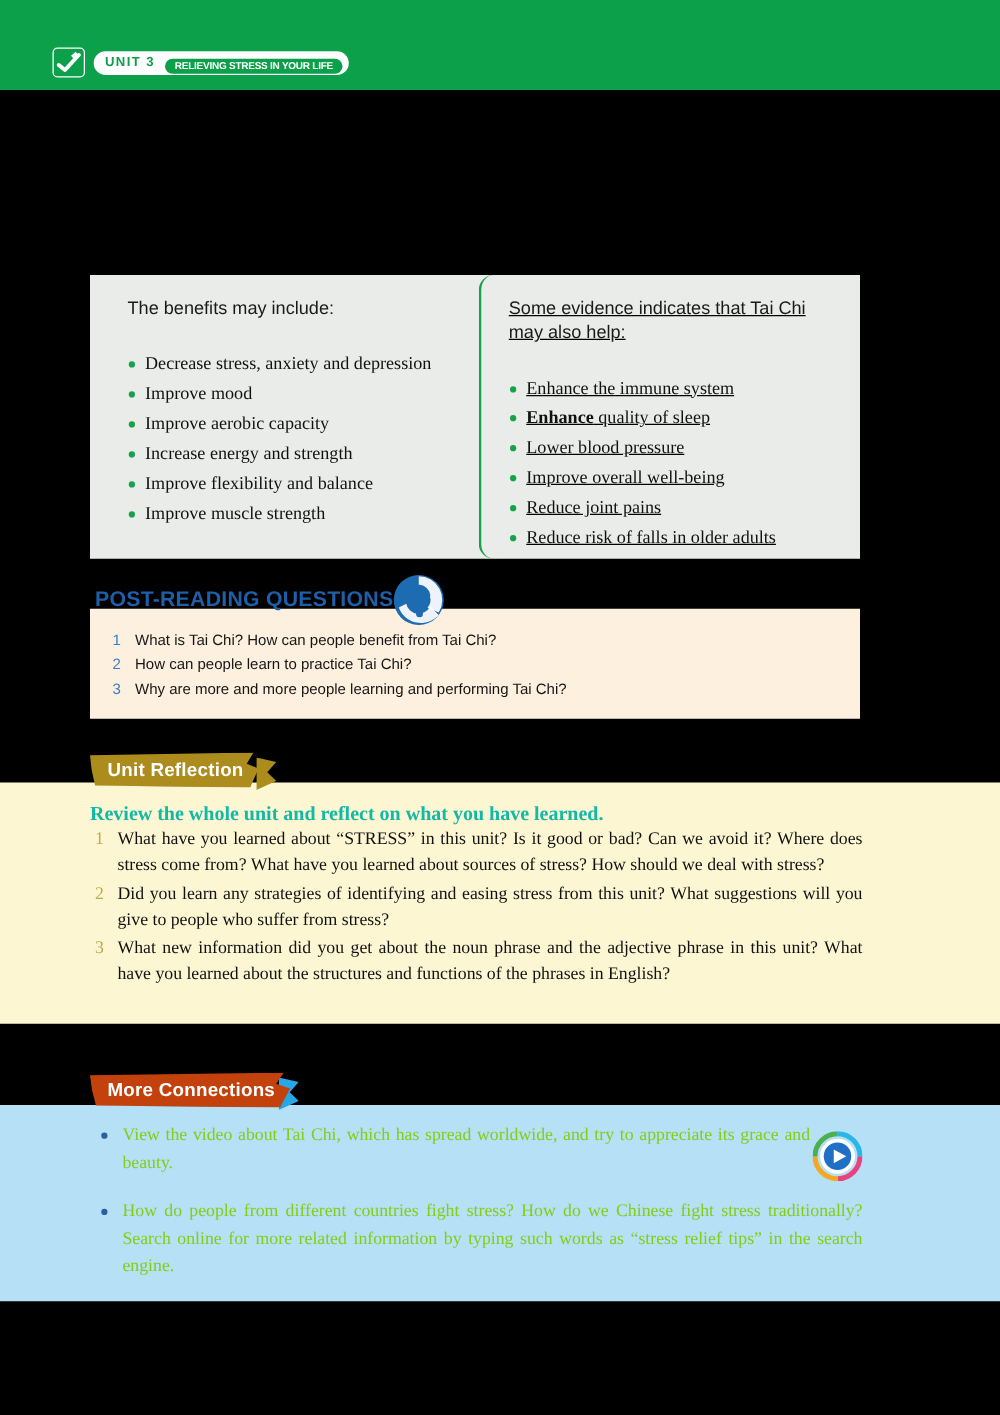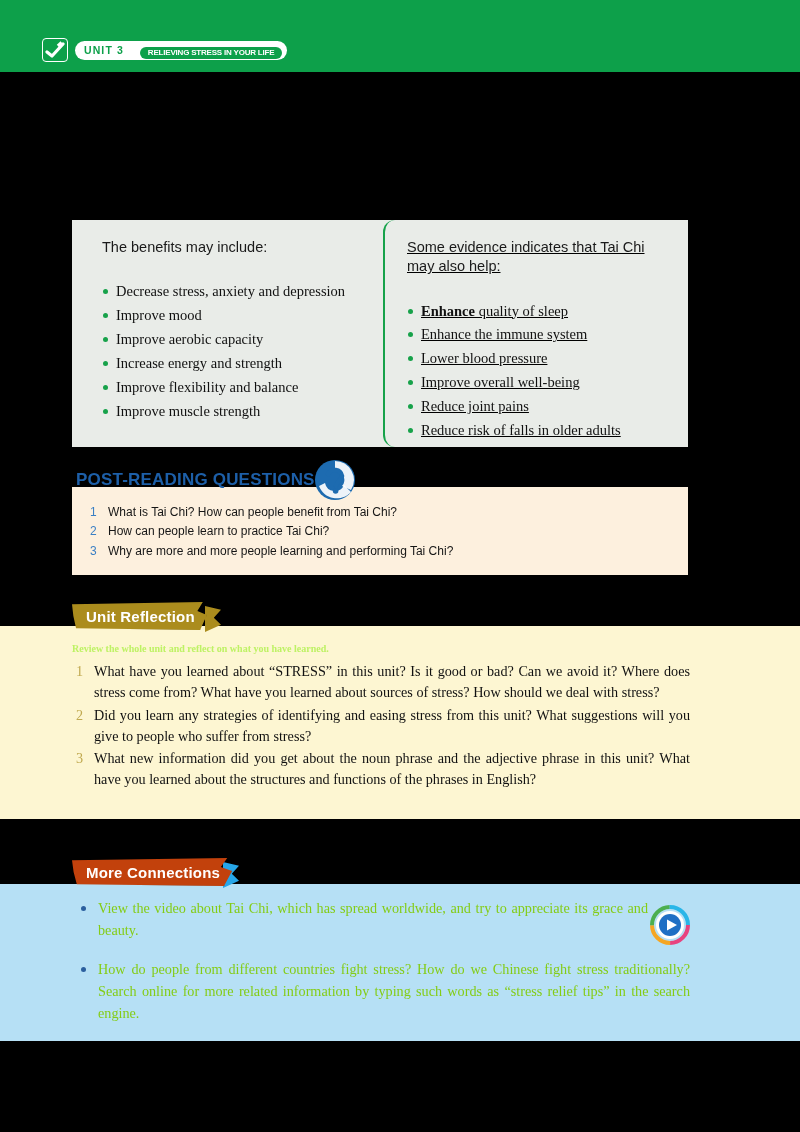--- a/index.html
+++ b/index.html
@@ -32,21 +32,21 @@
     position: relative;
     flex: none;
   }
   .pencil-box svg { position: absolute; left: 2px; top: 2px; }
   .unit-pill {
     height: 19px;
     background: #ffffff;
     border-radius: 10px;
     display: flex; align-items: center;
     padding: 0 5px 0 9px;
-    gap: 16px;
+    gap: 8px;
   }
   .unit-num {
     color: #0da04a;
     font-family: "Liberation Sans", sans-serif;
     font-weight: bold;
     font-size: 10.5px;
     letter-spacing: 1.1px;
     white-space: nowrap;
   }
   .unit-sub {
@@ -175,22 +175,22 @@
   }
   .ribbon-flag.gold { left: 205px; top: 606px; background: #ab8c1d;
     clip-path: polygon(0 0, 100% 14%, 55% 45%, 100% 72%, 0 100%); }
   .ribbon-flag.blue { left: 223px; top: 862px; background: #27a6e8;
     clip-path: polygon(0 0, 100% 14%, 55% 45%, 100% 72%, 0 100%); }
 
   .reflect-lead {
     position: absolute; left: 72px; top: 643px;
     width: 616px;
     font-weight: bold;
-    font-size: 10px;
-    color: #bef264;
+    font-size: 16px;
+    color: #14b8a6;
   }
   .reflect-list {
     position: absolute; left: 72px; top: 661px;
     width: 618px;
     list-style: none;
   }
   .reflect-list li {
     position: relative;
     padding-left: 22px;
     font-size: 14.2px;
@@ -268,22 +268,22 @@
         <li>Improve mood</li>
         <li>Improve aerobic capacity</li>
         <li>Increase energy and strength</li>
         <li>Improve flexibility and balance</li>
         <li>Improve muscle strength</li>
       </ul>
     </div>
     <div class="benefits-col right">
       <div class="b-head">Some evidence indicates that Tai Chi may also help:</div>
       <ul class="b-list">
+        <li><span>Enhance the immune system</span></li>
         <li><b>Enhance</b><span> quality of sleep</span></li>
-        <li><span>Enhance the immune system</span></li>
         <li><span>Lower blood pressure</span></li>
         <li><span>Improve overall well-being</span></li>
         <li><span>Reduce joint pains</span></li>
         <li><span>Reduce risk of falls in older adults</span></li>
       </ul>
     </div>
   </div>
 
   <div class="prq-title">POST-READING QUESTIONS</div>
   <div class="prq-icon">

